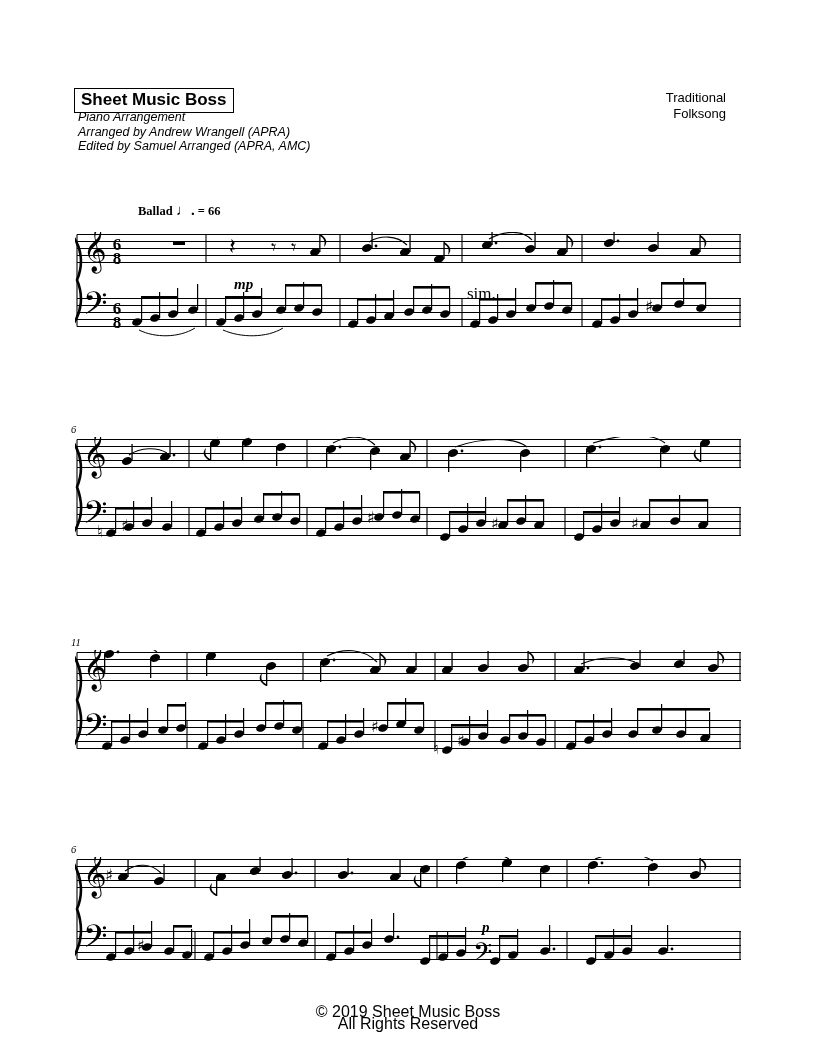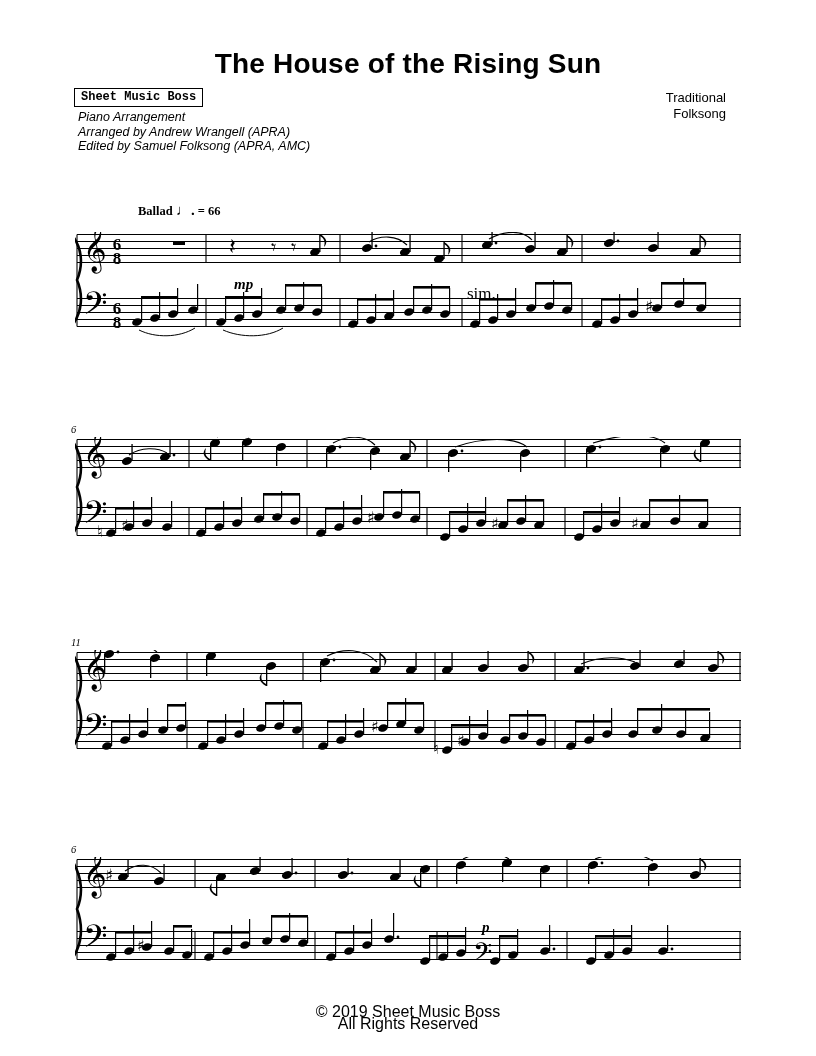--- a/index.html
+++ b/index.html
@@ -29,23 +29,23 @@
     font-weight: bold;
     font-size: 28px;
     letter-spacing: 0.2px;
   }
   .publisher-box {
     position: absolute;
     top: 88px;
     left: 74px;
     border: 1.4px solid #000;
     padding: 1px 6px 2px 6px;
-    font-family: Liberation Mono, monospace;
+    font-family: Liberation Sans, sans-serif;
     font-weight: bold;
-    font-size: 12px;
+    font-size: 17px;
     line-height: 1.2;
   }
   .credits {
     position: absolute;
     top: 110px;
     left: 78px;
     font-family: "Liberation Sans", sans-serif;
     font-style: italic;
     font-size: 12.5px;
     line-height: 14.6px;
@@ -105,28 +105,27 @@
     font-family: "Liberation Serif", serif;
     font-size: 17px;
   }
   svg { display: block; }
 </style>
 </head>
 <body>
 
 <div class="page">
 
-  <div class="title">The House of the Rising Sun</div>
 
   <div class="publisher-box">Sheet Music Boss</div>
 
   <div class="credits">
     <div>Piano Arrangement</div>
     <div>Arranged by Andrew Wrangell (APRA)</div>
-    <div>Edited by Samuel Folksong (APRA, AMC)</div>
+    <div>Edited by Samuel Arranged (APRA, AMC)</div>
   </div>
 
   <div class="attribution">
     <div>Traditional</div>
     <div>Folksong</div>
   </div>
 
   <div class="tempo">
     <span>Ballad</span>
     <span class="notegl">♩.</span>

